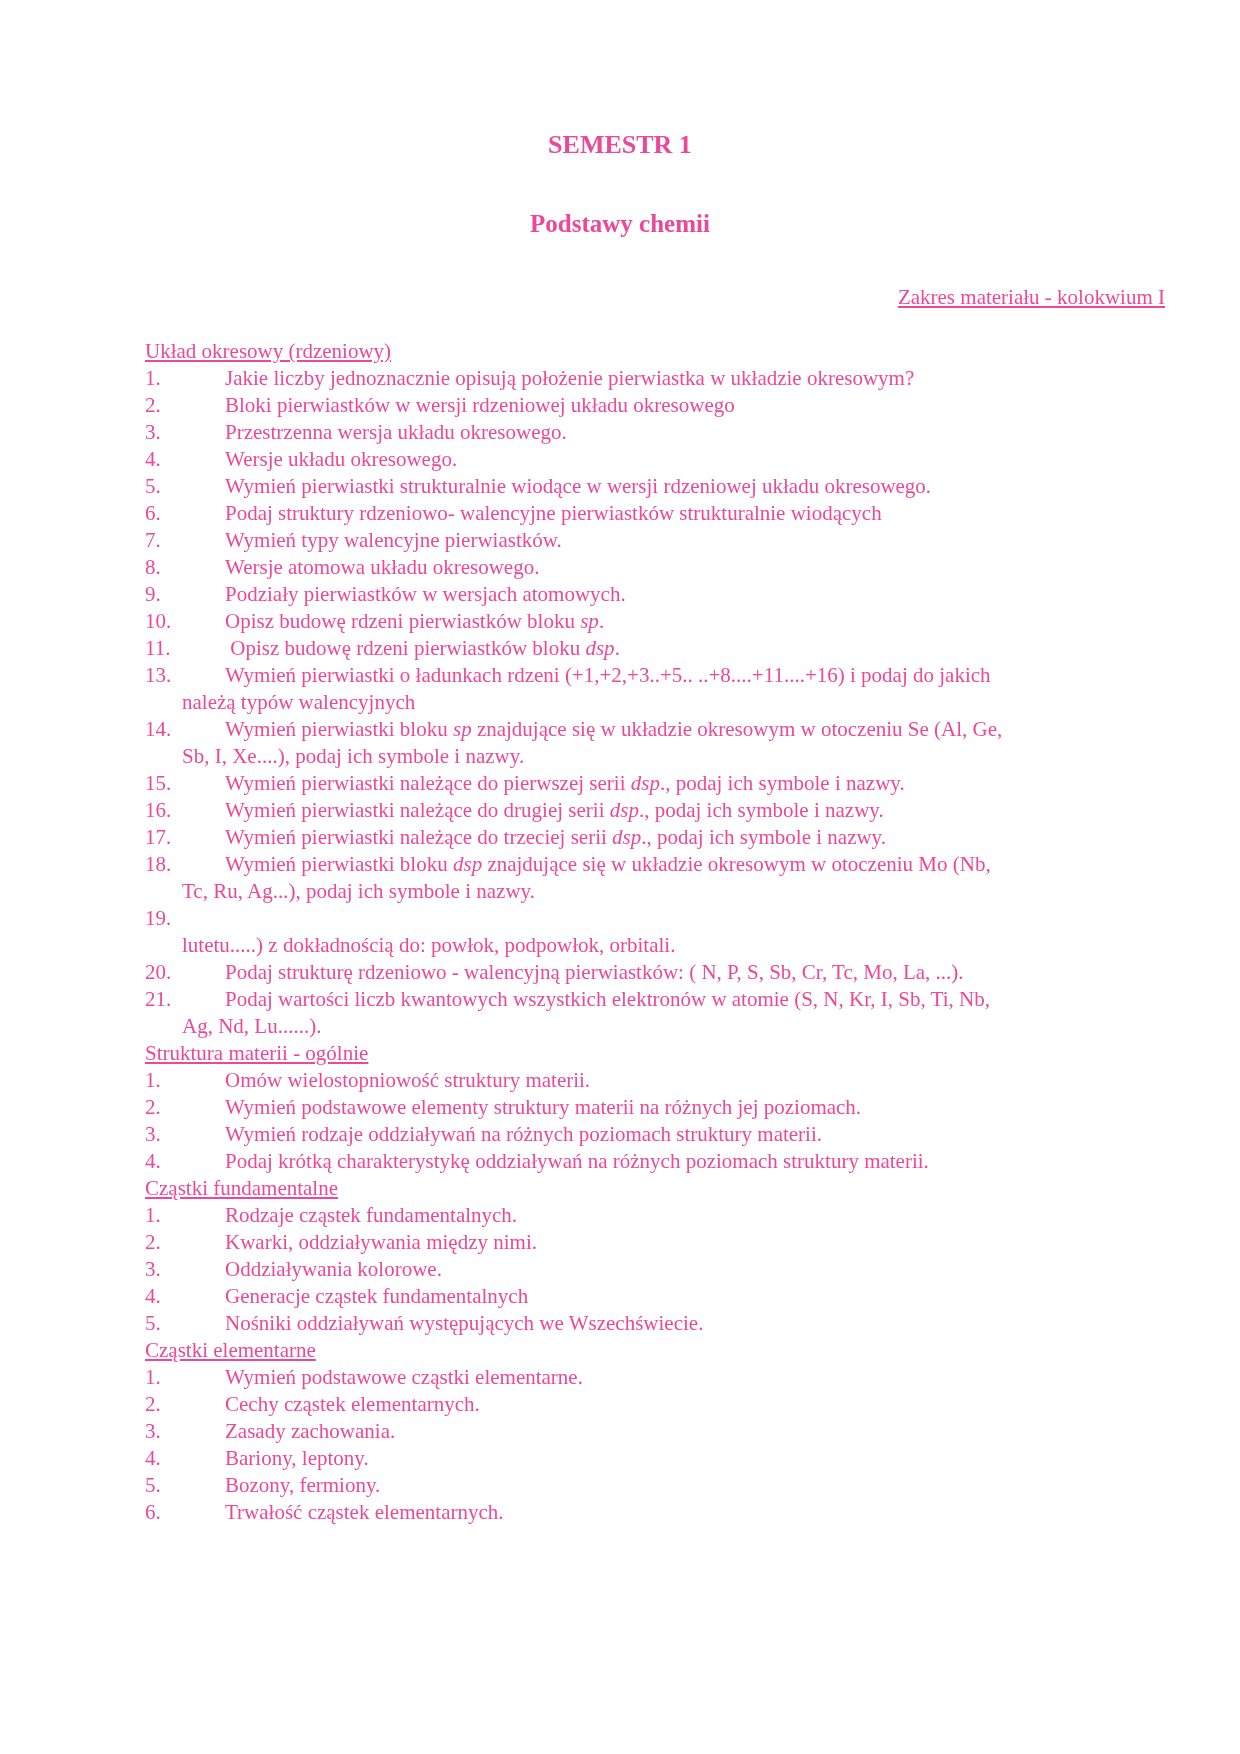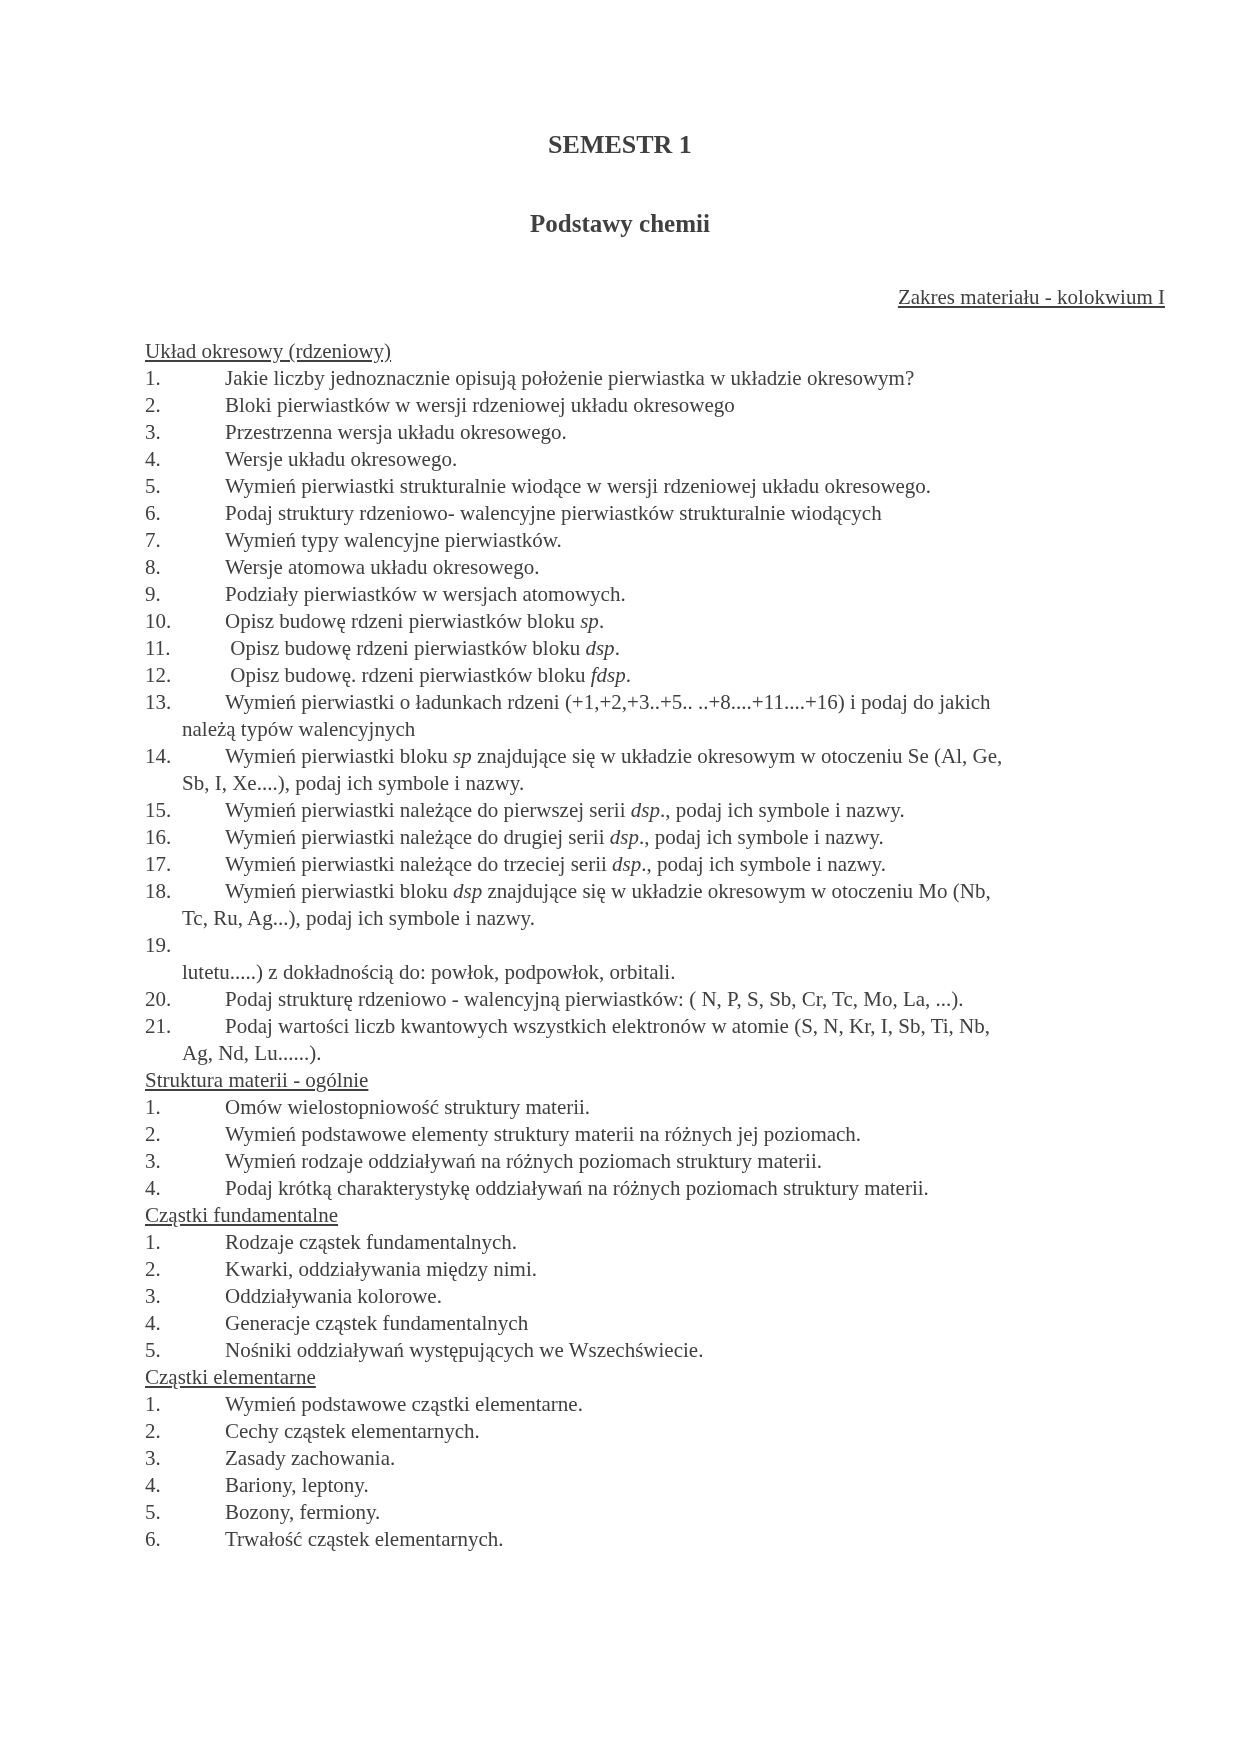--- a/index.html
+++ b/index.html
@@ -5,21 +5,21 @@
   html, body {
     margin: 0;
     padding: 0;
     background: #ffffff;
   }
   .page {
     position: relative;
     width: 1240px;
     height: 1754px;
     background: #ffffff;
-    color: #404040;
+    color: #ec4899;
     font-family: "Liberation Serif", "DejaVu Serif", serif;
     font-size: 21px;
     line-height: 27px;
     overflow: hidden;
     box-sizing: border-box;
     padding: 130px 75px 0 145px;
   }
   .doc-title {
     margin: 0;
     
@@ -75,21 +75,20 @@
         <div class="item"><span class="num">2.</span><span><span>Bloki pierwiastków w wersji rdzeniowej układu okresowego</span></span></div>
         <div class="item"><span class="num">3.</span><span><span>Przestrzenna wersja układu okresowego.</span></span></div>
         <div class="item"><span class="num">4.</span><span><span>Wersje układu okresowego.</span></span></div>
         <div class="item"><span class="num">5.</span><span><span>Wymień pierwiastki strukturalnie wiodące w wersji rdzeniowej układu okresowego.</span></span></div>
         <div class="item"><span class="num">6.</span><span><span>Podaj struktury rdzeniowo- walencyjne pierwiastków strukturalnie wiodących</span></span></div>
         <div class="item"><span class="num">7.</span><span><span>Wymień typy walencyjne pierwiastków.</span></span></div>
         <div class="item"><span class="num">8.</span><span><span>Wersje atomowa układu okresowego.</span></span></div>
         <div class="item"><span class="num">9.</span><span><span>Podziały pierwiastków w wersjach atomowych.</span></span></div>
         <div class="item"><span class="num">10.</span><span><span>Opisz budowę rdzeni pierwiastków bloku </span><span class="it">sp</span><span>.</span></span></div>
         <div class="item"><span class="num">11.</span><span><span> Opisz budowę rdzeni pierwiastków bloku </span><span class="it">dsp</span><span>.</span></span></div>
-        <div class="item"><span class="num">12.</span><span><span> Opisz budowę. rdzeni pierwiastków bloku </span><span class="it">fdsp</span><span>.</span></span></div>
         <div class="item"><span class="num">13.</span><span><span>Wymień pierwiastki o ładunkach rdzeni (+1,+2,+3..+5.. ..+8....+11....+16) i podaj do jakich</span><br><span>należą typów walencyjnych</span></span></div>
         <div class="item"><span class="num">14.</span><span><span>Wymień pierwiastki bloku </span><span class="it">sp</span><span> znajdujące się w układzie okresowym w otoczeniu Se (Al, Ge,</span><br><span>Sb, I, Xe....), podaj ich symbole i nazwy.</span></span></div>
         <div class="item"><span class="num">15.</span><span><span>Wymień pierwiastki należące do pierwszej serii </span><span class="it">dsp</span><span>., podaj ich symbole i nazwy.</span></span></div>
         <div class="item"><span class="num">16.</span><span><span>Wymień pierwiastki należące do drugiej serii </span><span class="it">dsp</span><span>., podaj ich symbole i nazwy.</span></span></div>
         <div class="item"><span class="num">17.</span><span><span>Wymień pierwiastki należące do trzeciej serii </span><span class="it">dsp</span><span>., podaj ich symbole i nazwy.</span></span></div>
         <div class="item"><span class="num">18.</span><span><span>Wymień pierwiastki bloku </span><span class="it">dsp</span><span> znajdujące się w układzie okresowym w otoczeniu Mo (Nb,</span><br><span>Tc, Ru, Ag...), podaj ich symbole i nazwy.</span></span></div>
         <div class="item"><span class="num">19.</span><span><br><span>lutetu.....) z dokładnością do: powłok, podpowłok, orbitali.</span></span></div>
         <div class="item"><span class="num">20.</span><span><span>Podaj strukturę rdzeniowo - walencyjną pierwiastków: ( N, P, S, Sb, Cr, Tc, Mo, La, ...).</span></span></div>
         <div class="item"><span class="num">21.</span><span><span>Podaj wartości liczb kwantowych wszystkich elektronów w atomie (S, N, Kr, I, Sb, Ti, Nb,</span><br><span>Ag, Nd, Lu......).</span></span></div>
       </section>

